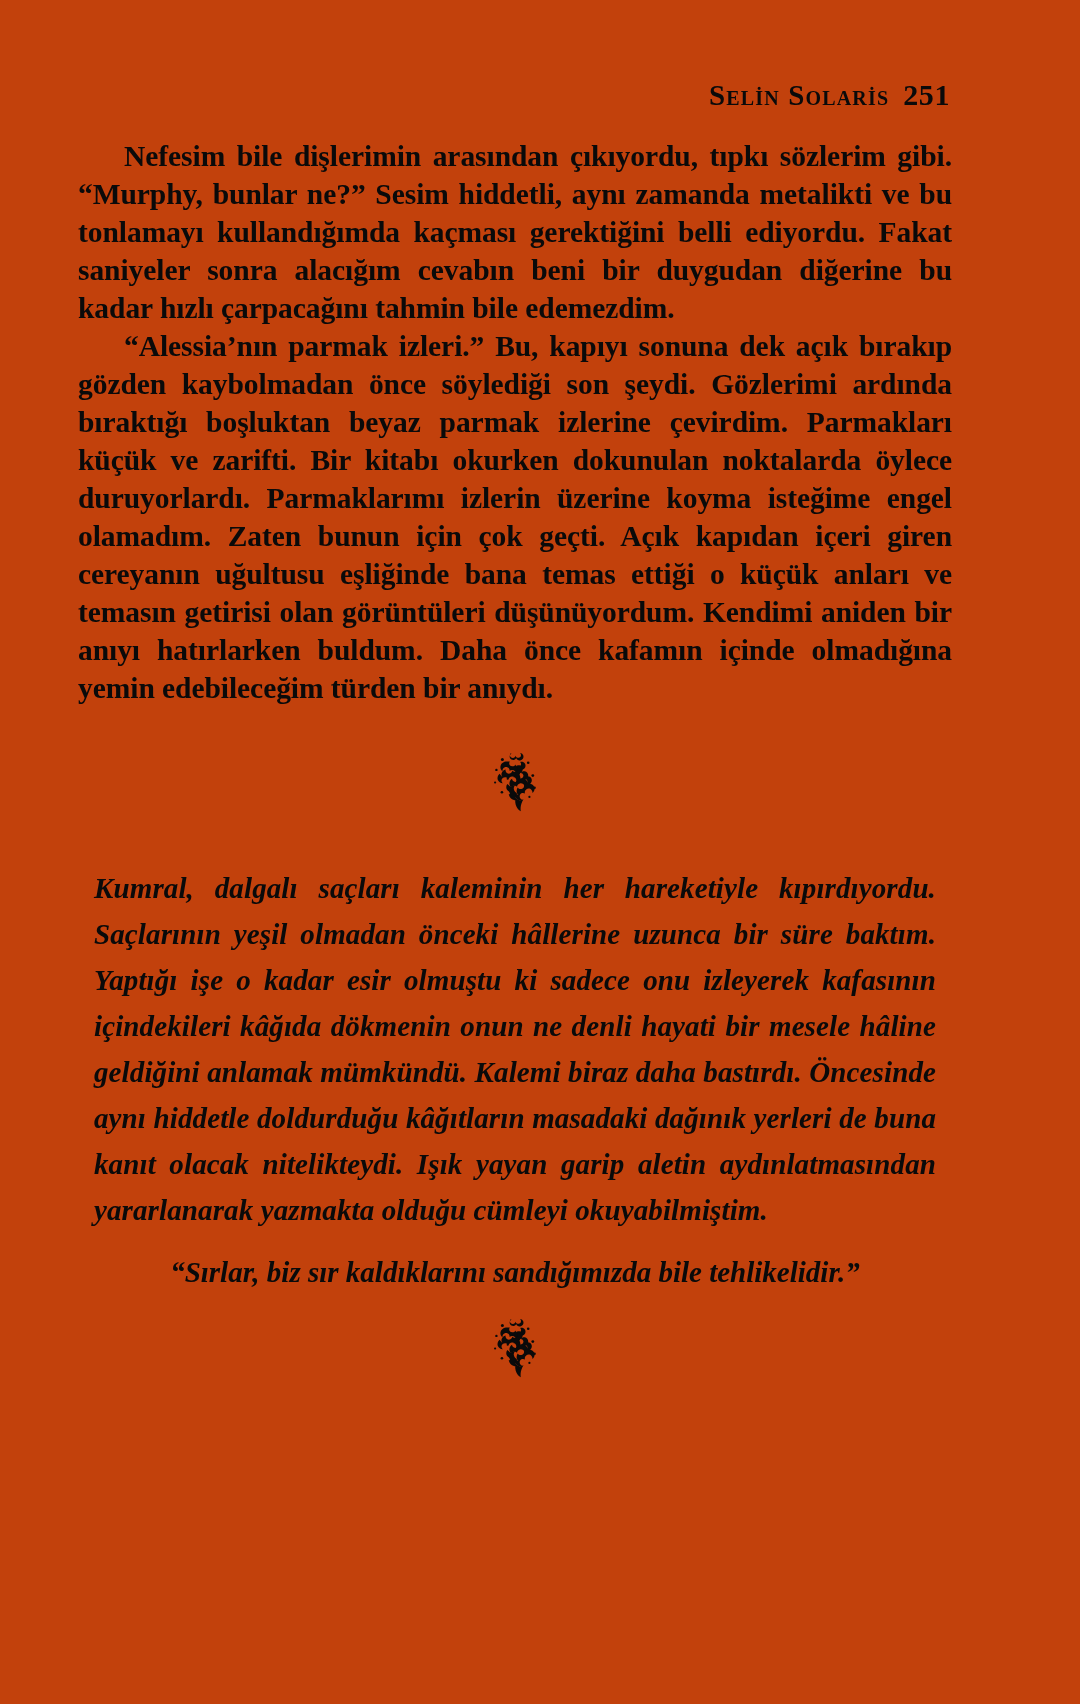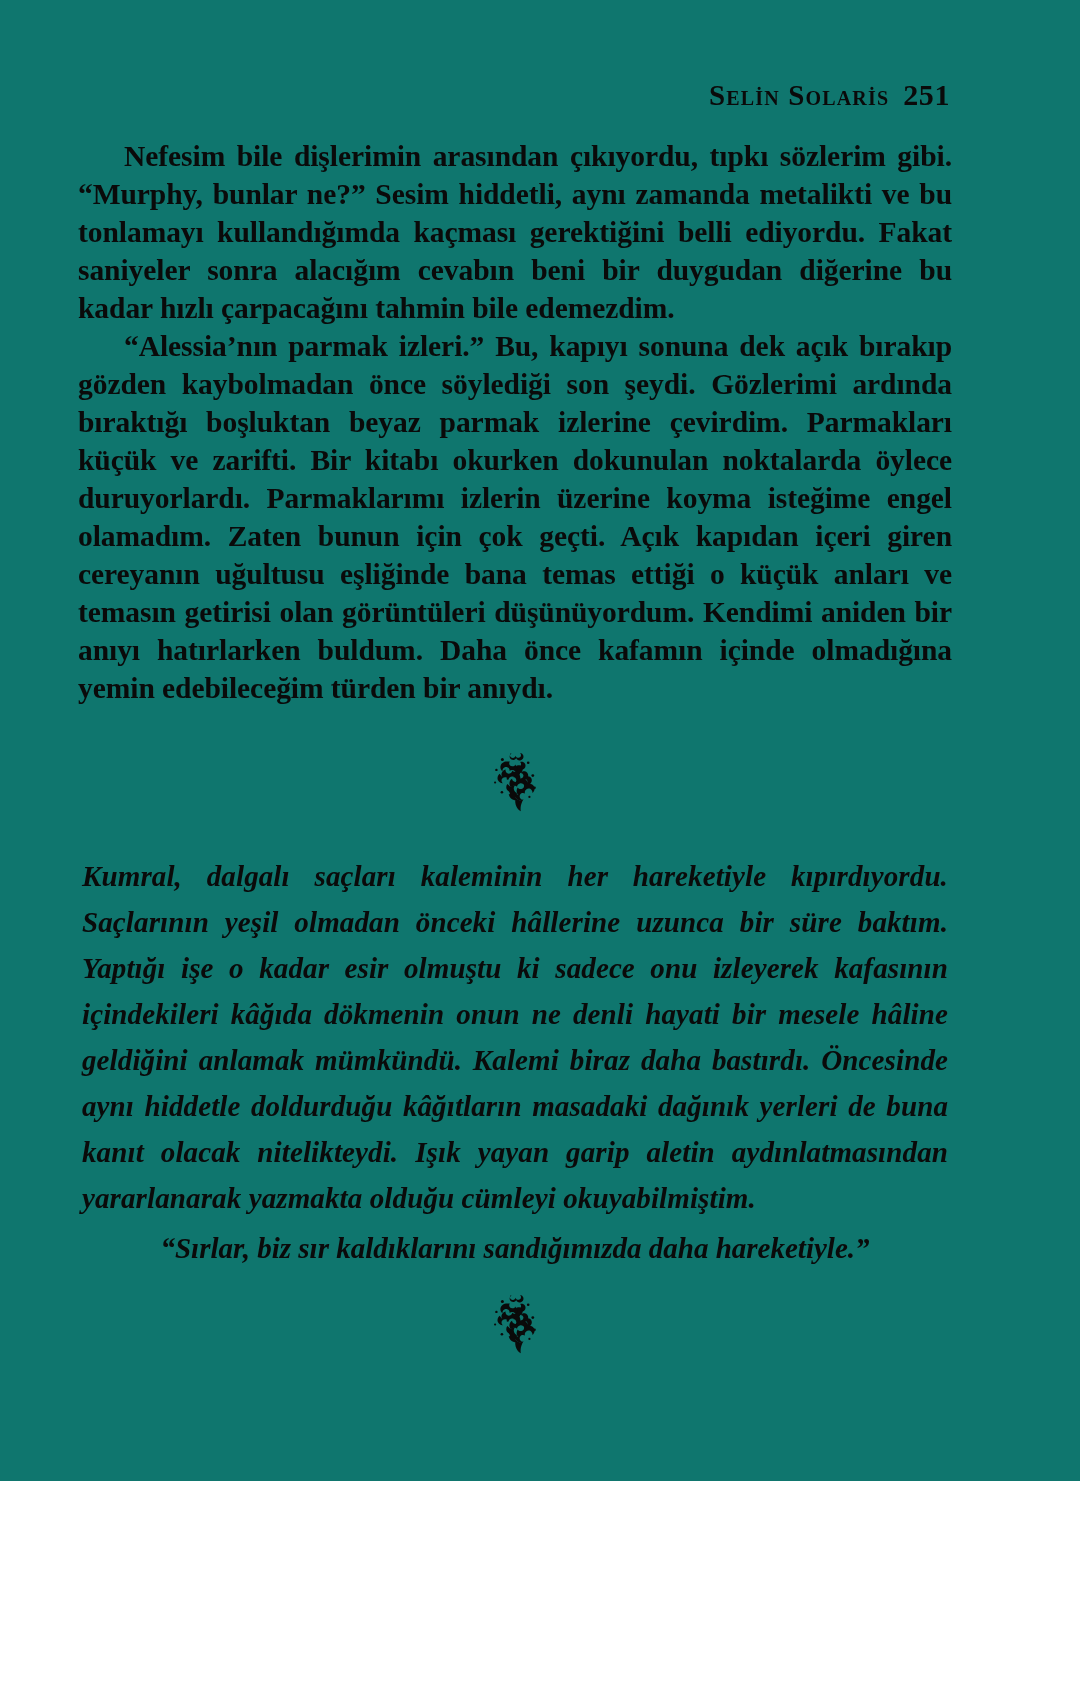--- a/index.html
+++ b/index.html
@@ -5,23 +5,23 @@
 <style>
   html, body {
     margin: 0;
     padding: 0;
     background: #ffffff;
   }
 
   .page {
     position: relative;
     width: 1080px;
-    height: 1481px;
+    height: 1704px;
     margin: 0 auto;
-    background: #0f766e;
+    background: #c2410c;
     color: #0a0a0a;
     overflow: hidden;
     font-family: "Liberation Serif", "DejaVu Serif", serif;
   }
 
   
   .running-head {
     position: absolute;
     top: 78px;
     left: 78px;
@@ -68,21 +68,21 @@
   }
   p.body-para.indent {
     text-indent: 46px;
   }
 
   
   .journal-block {
     margin-top: 0;
   }
   p.journal-para {
-    margin: 4px;
+    margin: 16px;
     text-align: justify;
     text-justify: inter-word;
     font-family: "Liberation Serif", "DejaVu Serif", serif;
     font-style: italic;
     font-weight: 700;
     font-size: 29px;
     line-height: 46px;
     letter-spacing: 0.004em;
     color: #0a0a0a;
   }
@@ -164,21 +164,21 @@
           <circle cx="20.6" cy="27.7" r="1.0"></circle>
           <circle cx="34.9" cy="16.4" r="0.9"></circle>
         </g>
       </svg>
     </div>
 
     <div class="gap-after-orn-1"></div>
 
     <div class="journal-block">
       <p class="journal-para">Kumral, dalgalı saçları kaleminin her hareketiyle kıpırdıyordu. Saçlarının yeşil olmadan önceki hâllerine uzunca bir süre baktım. Yaptığı işe o kadar esir olmuştu ki sadece onu izleyerek kafasının içindekileri kâğıda dökmenin onun ne denli hayati bir mesele hâline geldiğini anlamak mümkündü. Kalemi biraz daha bastırdı. Öncesinde aynı hiddetle doldurduğu kâğıtların masadaki dağınık yerleri de buna kanıt olacak nitelikteydi. Işık yayan garip aletin aydınlatmasından yararlanarak yazmakta olduğu cümleyi okuyabilmiştim.</p>
-      <p class="journal-quote">“Sırlar, biz sır kaldıklarını sandığımızda daha hareketiyle.”</p>
+      <p class="journal-quote">“Sırlar, biz sır kaldıklarını sandığımızda bile tehlikelidir.”</p>
     </div>
 
     <div class="gap-before-orn-2"></div>
 
     <div class="ornament">
       <svg viewBox="0 0 56 62" xmlns="http://www.w3.org/2000/svg" aria-hidden="true">
         <g fill="#0a0a0a">
           <path d="M24.5 2.2c-1.8 1.4-2.4 3.3-1.4 5.1.7 1.3 2.4 2 4 1.6 1-.3 1.7-1 2-1.9.6 1.7 2.3 2.8 4.1 2.5 2.3-.4 3.8-2.6 3.2-4.7-.4-1.5-1.8-2.6-3.4-2.7 1 .9 1.3 2.1.8 3.2-.6 1.2-2 1.8-3.3 1.4-1-.3-1.7-1.1-1.9-2-.3 1.2-1.3 2.1-2.6 2.2-1.5.1-2.9-1-3.1-2.4-.1-.8.2-1.6.8-2.2z"></path>
           <path d="M18.8 10.4c-2.6.4-4.6 2.1-5.2 4.4-.6 2.1.2 4.2 1.9 5.4-.2-1.6.5-3 1.9-3.7 1.6-.8 3.6-.3 4.6 1.1.5.7.7 1.5.6 2.3 1.2-1 2.9-1.2 4.3-.5 1.7.8 2.5 2.7 1.9 4.4-.4 1.2-1.5 2-2.8 2.2 2.2.8 4.7.1 6.1-1.7 1.3-1.6 1.4-3.8.4-5.6 1.7.6 3.7.2 4.9-1.1 1.5-1.5 1.5-3.9.1-5.5-1.1-1.2-2.8-1.6-4.3-1.1.9.9 1.2 2.2.6 3.3-.7 1.3-2.3 1.8-3.7 1.2-.9-.4-1.5-1.2-1.6-2.1-.6 1.2-1.9 2-3.3 1.9-1.8-.1-3.1-1.6-3-3.3.1-.6.3-1.1.6-1.6z"></path>
           <path d="M12.6 22.8c-1.9 1.6-2.6 4.1-1.7 6.3.8 2 2.8 3.3 5 3.2-1.2-1-1.7-2.6-1.1-4 .7-1.7 2.7-2.5 4.5-1.8 1 .4 1.7 1.2 2 2.1.4-1.7 1.9-3 3.7-3.1 2.2-.2 4.1 1.4 4.3 3.5.1 1.2-.4 2.4-1.3 3.2 2.3-.1 4.4-1.6 5.1-3.8.7-2.1 0-4.3-1.7-5.7 1.8-.1 3.4-1.3 4-3 .7-2-.3-4.2-2.2-5.1-1.5-.7-3.3-.4-4.5.7 1.2.4 2 1.5 2 2.7 0 1.5-1.3 2.8-2.9 2.8-1 0-1.9-.5-2.4-1.3-.1 1.4-1.1 2.6-2.5 3-1.8.5-3.7-.5-4.2-2.2-.2-.6-.2-1.2 0-1.8-2 .5-3.6 1.9-4.1 3.8-.4 1.5 0 3 1 4.1z"></path>

